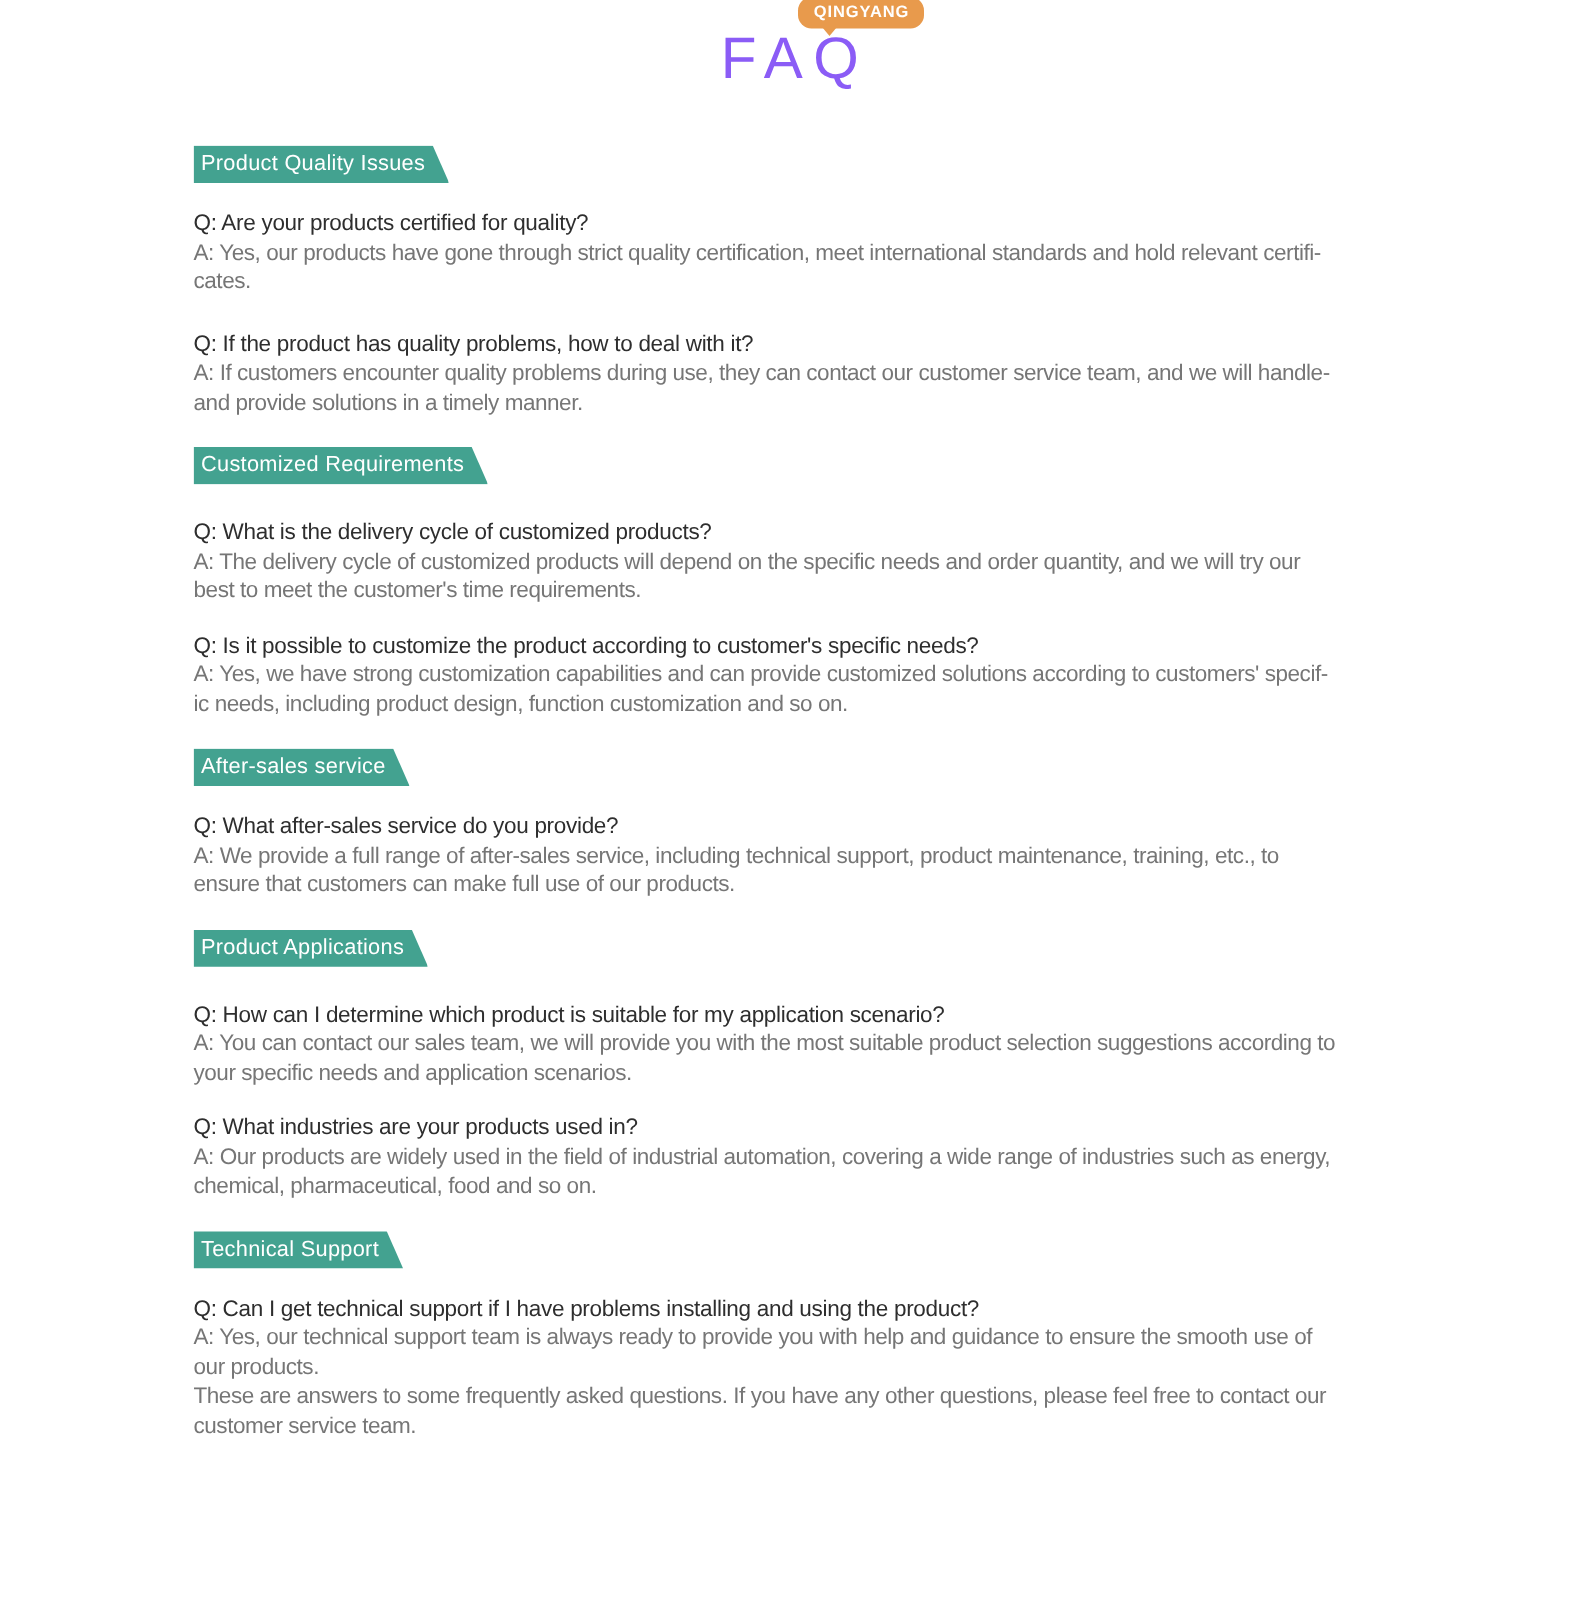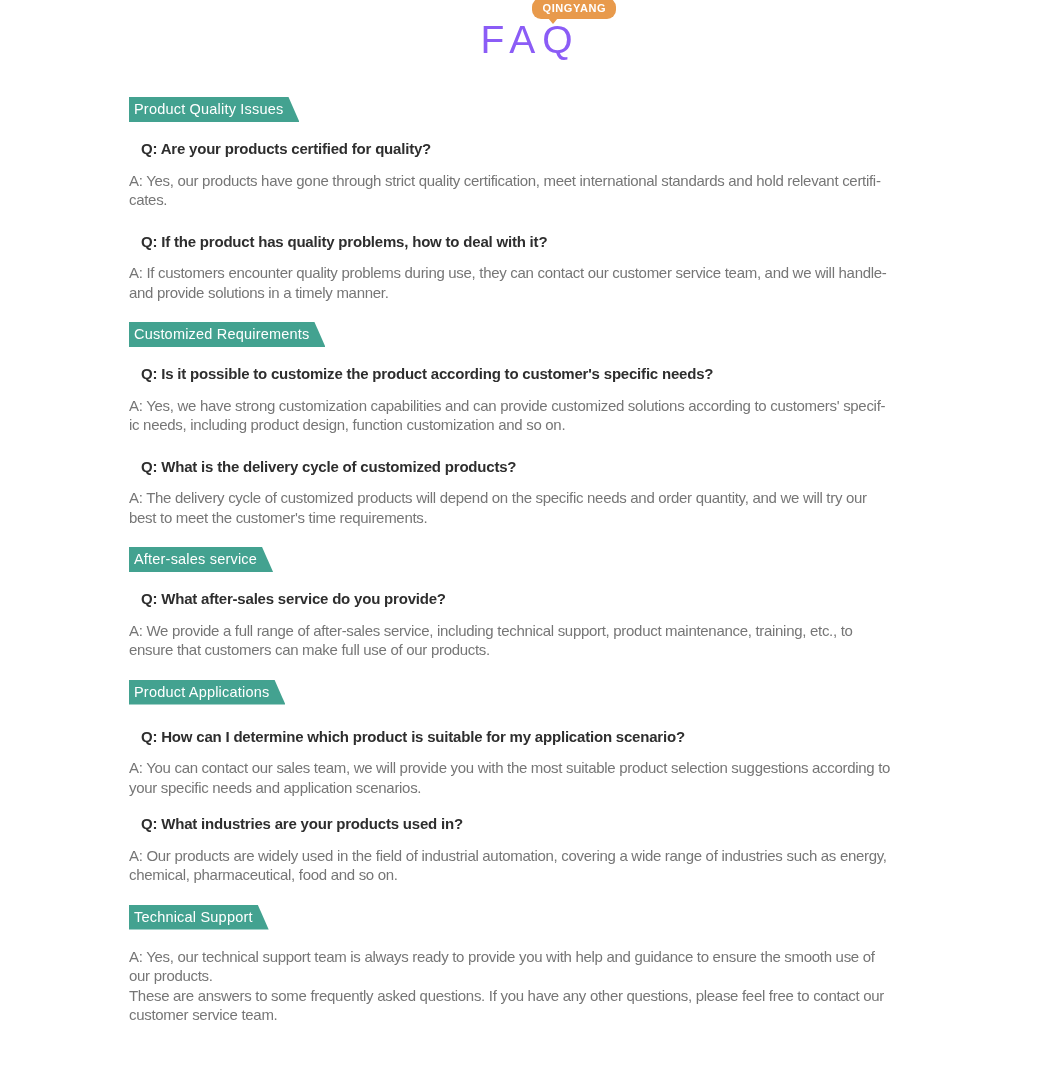--- a/index.html
+++ b/index.html
@@ -48,21 +48,21 @@
     clip-path:polygon(0 0, calc(100% - 11px) 0, 100% 100%, 0 100%);
     white-space:nowrap;
   }
   .tag-fold{
     width:30px;margin-left:-7px;background:var(--ribbon-fold);
     clip-path:polygon(7px 0, 18px 0, 29px 100%, 18px 100%);
   }
   .qa{margin-top:22px;}
   .qa.first{margin-top:17px;}
   .qa-question{
-    margin:12px;font-size:15px;line-height:19.5px;font-weight:bold;
+    margin:0;font-size:15px;line-height:19.5px;font-weight:normal;
     color:var(--q-color);letter-spacing:-0.2px;
   }
   .qa-answer{
     margin:0;font-size:15px;line-height:19.5px;
     color:var(--a-color);letter-spacing:-0.3px;
     white-space:pre-line;
   }
 </style>
 </head>
 <body>
@@ -94,30 +94,30 @@
   </div>
 </div>
   </div>
 
   <div class="faq-section">
     <div class="section-tag">
       <span class="tag-main">Customized Requirements</span>
       <span class="tag-fold"></span>
     </div>
     <div class="qa-list">
+  <div class="qa">
+    <p class="qa-question">Q: What is the delivery cycle of customized products?</p>
+    <p class="qa-answer">A: The delivery cycle of customized products will depend on the specific needs and order quantity, and we will try our
+best to meet the customer's time requirements.</p>
+  </div>
+
   <div class="qa first">
     <p class="qa-question">Q: Is it possible to customize the product according to customer's specific needs?</p>
     <p class="qa-answer">A: Yes, we have strong customization capabilities and can provide customized solutions according to customers' specif-
 ic needs, including product design, function customization and so on.</p>
-  </div>
-
-  <div class="qa">
-    <p class="qa-question">Q: What is the delivery cycle of customized products?</p>
-    <p class="qa-answer">A: The delivery cycle of customized products will depend on the specific needs and order quantity, and we will try our
-best to meet the customer's time requirements.</p>
   </div>
 </div>
   </div>
 
   <div class="faq-section">
     <div class="section-tag">
       <span class="tag-main">After-sales service</span>
       <span class="tag-fold"></span>
     </div>
     <div class="qa-list">
@@ -150,20 +150,21 @@
 </div>
   </div>
 
   <div class="faq-section">
     <div class="section-tag">
       <span class="tag-main">Technical Support</span>
       <span class="tag-fold"></span>
     </div>
     <div class="qa-list">
   <div class="qa first">
+    <p class="qa-question">Q: Can I get technical support if I have problems installing and using the product?</p>
     <p class="qa-answer">A: Yes, our technical support team is always ready to provide you with help and guidance to ensure the smooth use of
 our products.
 These are answers to some frequently asked questions. If you have any other questions, please feel free to contact our
 customer service team.</p>
   </div>
 </div>
   </div>
 </div>
 
 </body></html>

